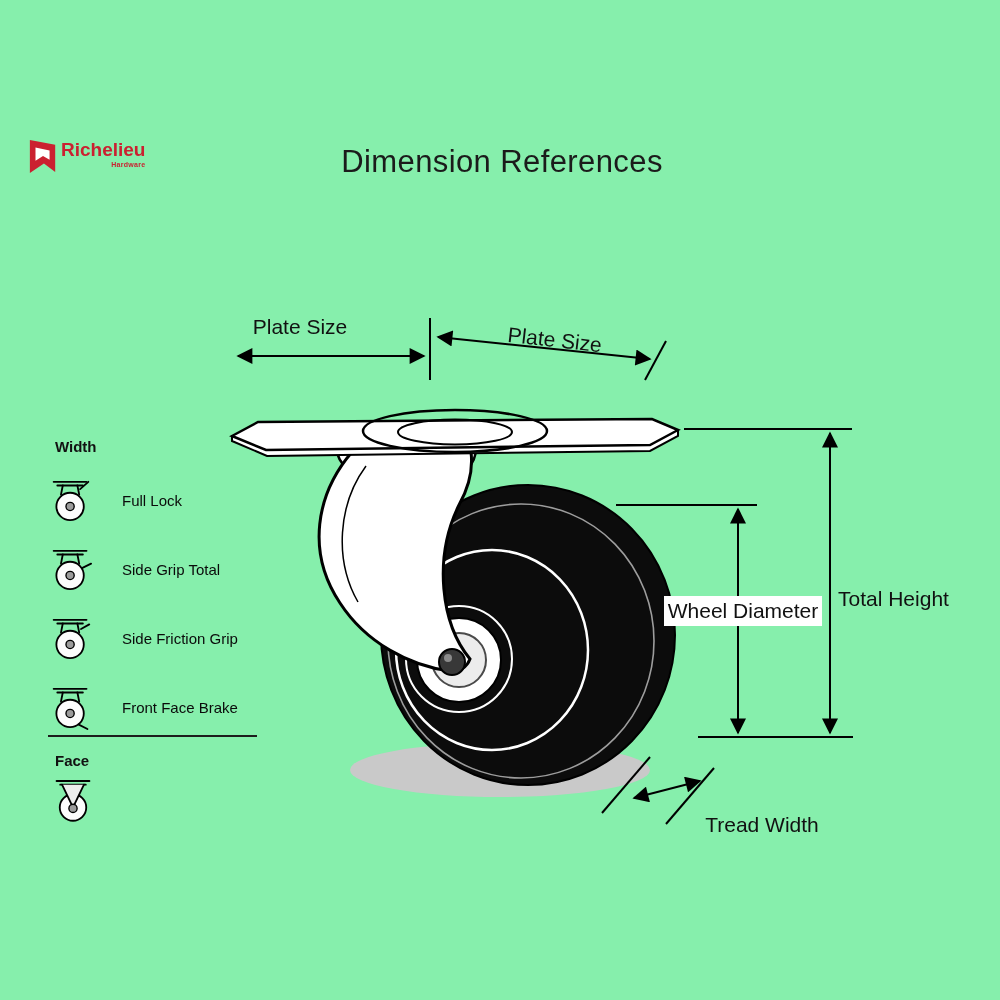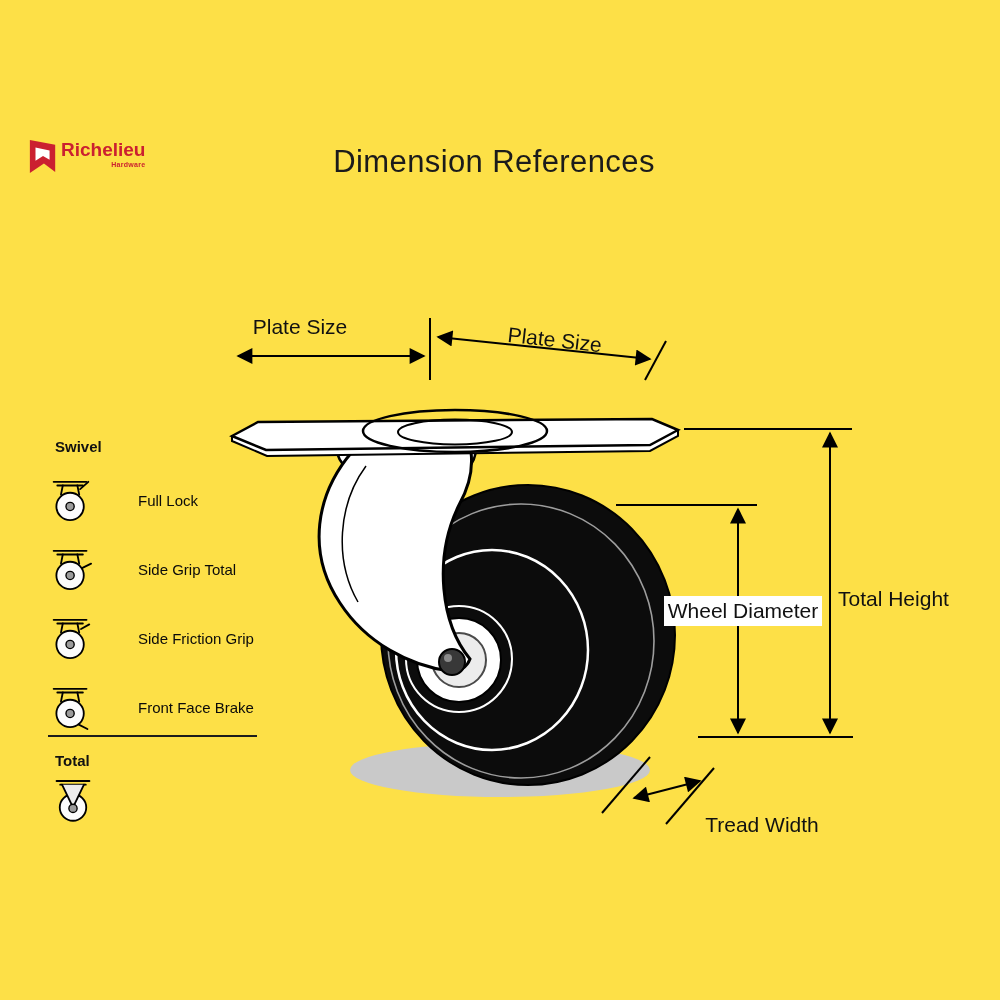--- a/index.html
+++ b/index.html
@@ -1,34 +1,34 @@
 <!DOCTYPE html>
 <html><head>
 <meta charset="utf-8">
 <style>
   html,body{margin:0;padding:0;background:#fff;}
   body{width:1000px;height:1000px;position:relative;font-family:"Liberation Sans",sans-serif;color:#111;}
-  .page{position:absolute;inset:0;background:#fde047;overflow:hidden;}
+  .page{position:absolute;inset:0;background:#86efac;overflow:hidden;}
 
-  .title{position:absolute;top:144px;left:8px;width:972px;margin:0;text-align:center;
+  .title{position:absolute;top:144px;left:16px;width:972px;margin:0;text-align:center;
          font-size:31px;font-weight:500;color:#1b1b1b;letter-spacing:.4px;
          font-family:"Liberation Sans",sans-serif;}
 
   .logo{position:absolute;left:28px;top:137px;display:flex;align-items:flex-start;gap:3px;}
   .logo svg{width:30px;height:38px;display:block;}
   .logo-text{display:flex;flex-direction:column;margin-top:3px;}
   .logo-brand{color:#cb2030;font-weight:bold;font-size:19px;line-height:1;}
   .logo-tag{color:#cb2030;font-weight:bold;font-size:7px;text-align:right;margin-top:2px;letter-spacing:.3px;}
 
   .swivel-header{position:absolute;left:55px;top:438px;font-size:15px;font-weight:bold;}
   .fixed-header{position:absolute;left:55px;top:752px;font-size:15px;font-weight:bold;}
   .rows{position:absolute;left:50px;top:466px;width:230px;}
   .row{display:flex;align-items:center;height:69px;}
   .row svg{width:42px;height:48px;flex:none;}
-  .row .lbl{margin-left:46px;font-size:15px;color:#0a0a0a;white-space:nowrap;}
+  .row .lbl{margin-left:30px;font-size:15px;color:#0a0a0a;white-space:nowrap;}
   .divider{position:absolute;left:48px;top:735px;width:209px;height:2px;background:#1c1c1c;}
   .fixed-icon-wrap{position:absolute;left:52px;top:776px;width:42px;height:52px;}
   .fixed-icon-wrap svg{width:42px;height:52px;}
 
   .diagram{position:absolute;left:0;top:0;width:1000px;height:1000px;}
   .dim{font-family:"Liberation Sans",sans-serif;font-size:21px;fill:#111;}
 </style>
 </head>
 <body>
 
@@ -40,21 +40,21 @@
       <path d="M8,11 L23,14 L23,24 L16,20 L8,25 Z" fill="#ffffff"></path>
     </svg>
     <div class="logo-text">
       <span class="logo-brand">Richelieu</span>
       <span class="logo-tag">Hardware</span>
     </div>
   </div>
 
   <h1 class="title">Dimension References</h1>
 
-  <div class="swivel-header">Swivel</div>
+  <div class="swivel-header">Width</div>
 
   <div class="rows">
 
     <div class="row">
       <svg viewBox="0 0 46 50" aria-hidden="true">
         <g stroke="#000" stroke-width="2" fill="none" stroke-linecap="round">
           <line x1="4" y1="4" x2="40" y2="4"></line>
             <line x1="8" y1="8" x2="36" y2="8"></line>
           <path d="M14,8 L12,18 M30,8 L32,18"></path>
           <path d="M33,12 L42,4"></path>
@@ -103,21 +103,21 @@
           <path d="M31,43 L41,48"></path>
           <circle cx="22" cy="31" r="4.5" fill="#9b9b9b" stroke-width="1.5"></circle>
         </g>
       </svg>
       <span class="lbl">Front Face Brake</span>
     </div>
   </div>
 
   <div class="divider"></div>
 
-  <div class="fixed-header">Total</div>
+  <div class="fixed-header">Face</div>
 
   <div class="fixed-icon-wrap">
     <svg viewBox="0 0 46 54" aria-hidden="true">
       <g stroke="#000" stroke-width="2" stroke-linecap="round">
         <line x1="5" y1="4" x2="41" y2="4" fill="none"></line>
         <line x1="9" y1="8" x2="37" y2="8" fill="none"></line>
         <circle cx="23" cy="33" r="14.5" fill="#fcfcfc"></circle>
         <path d="M11,8 L23,33 L35,8" fill="#ededed"></path>
         <circle cx="23" cy="34" r="4.5" fill="#9b9b9b" stroke-width="1.5"></circle>
       </g>

